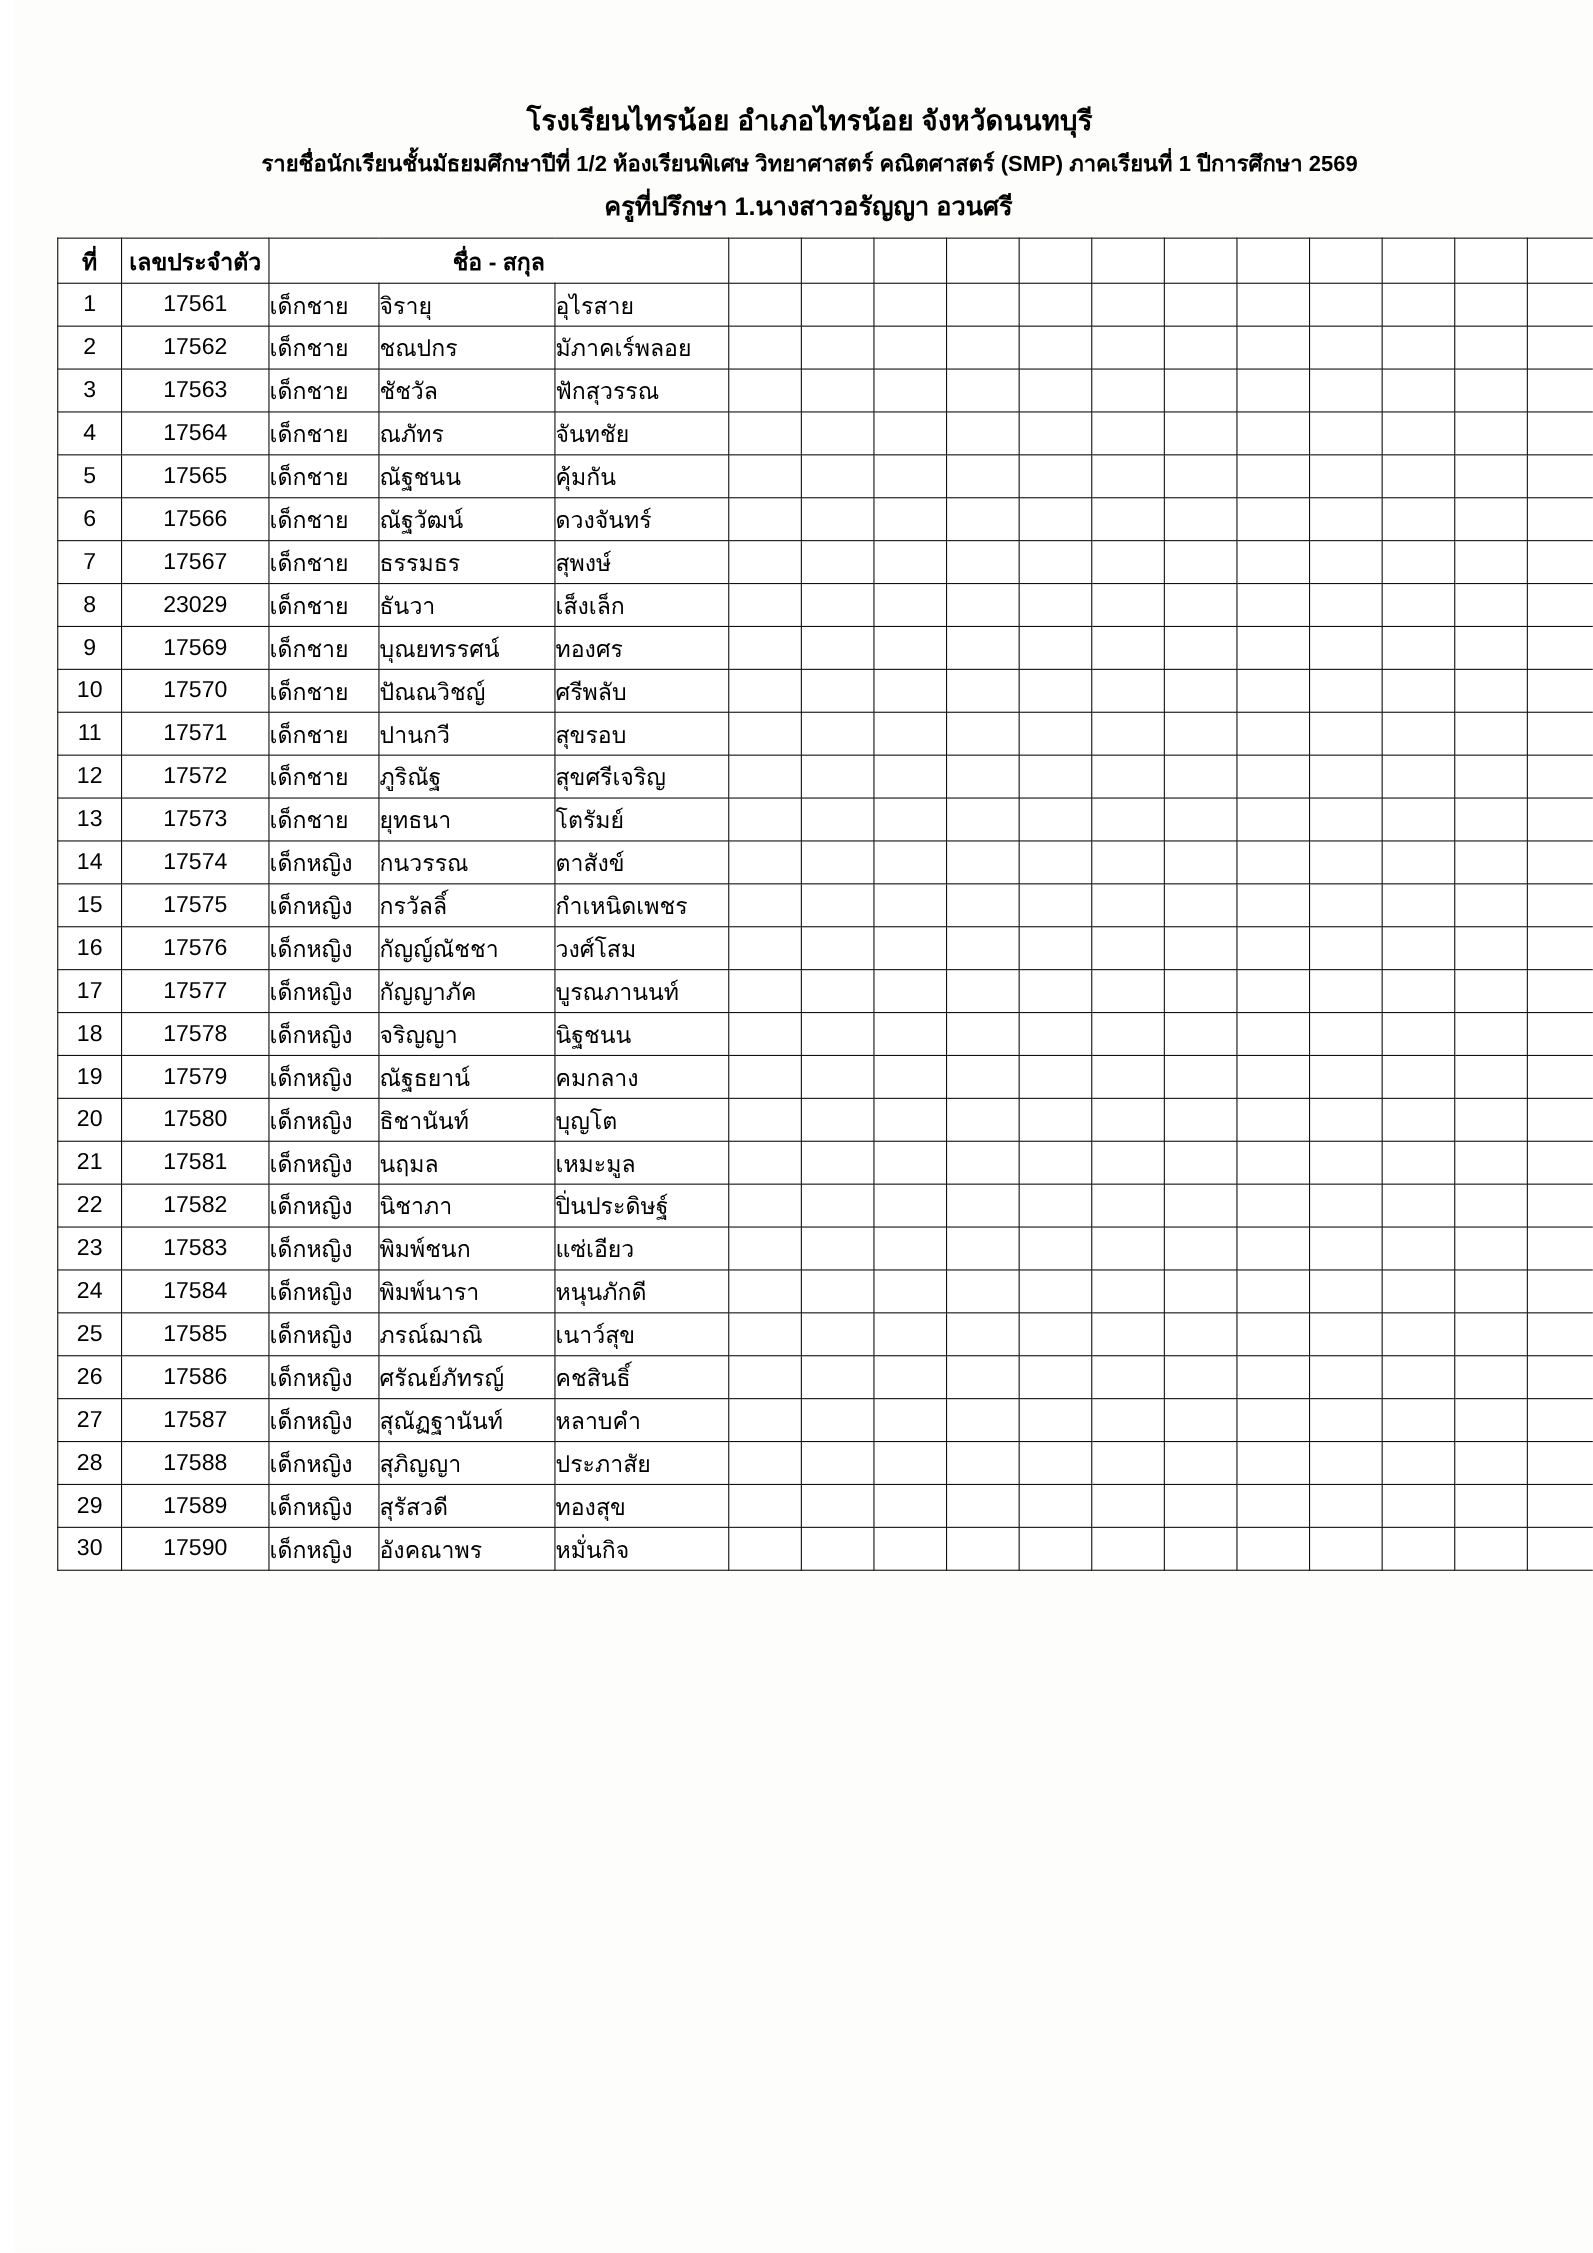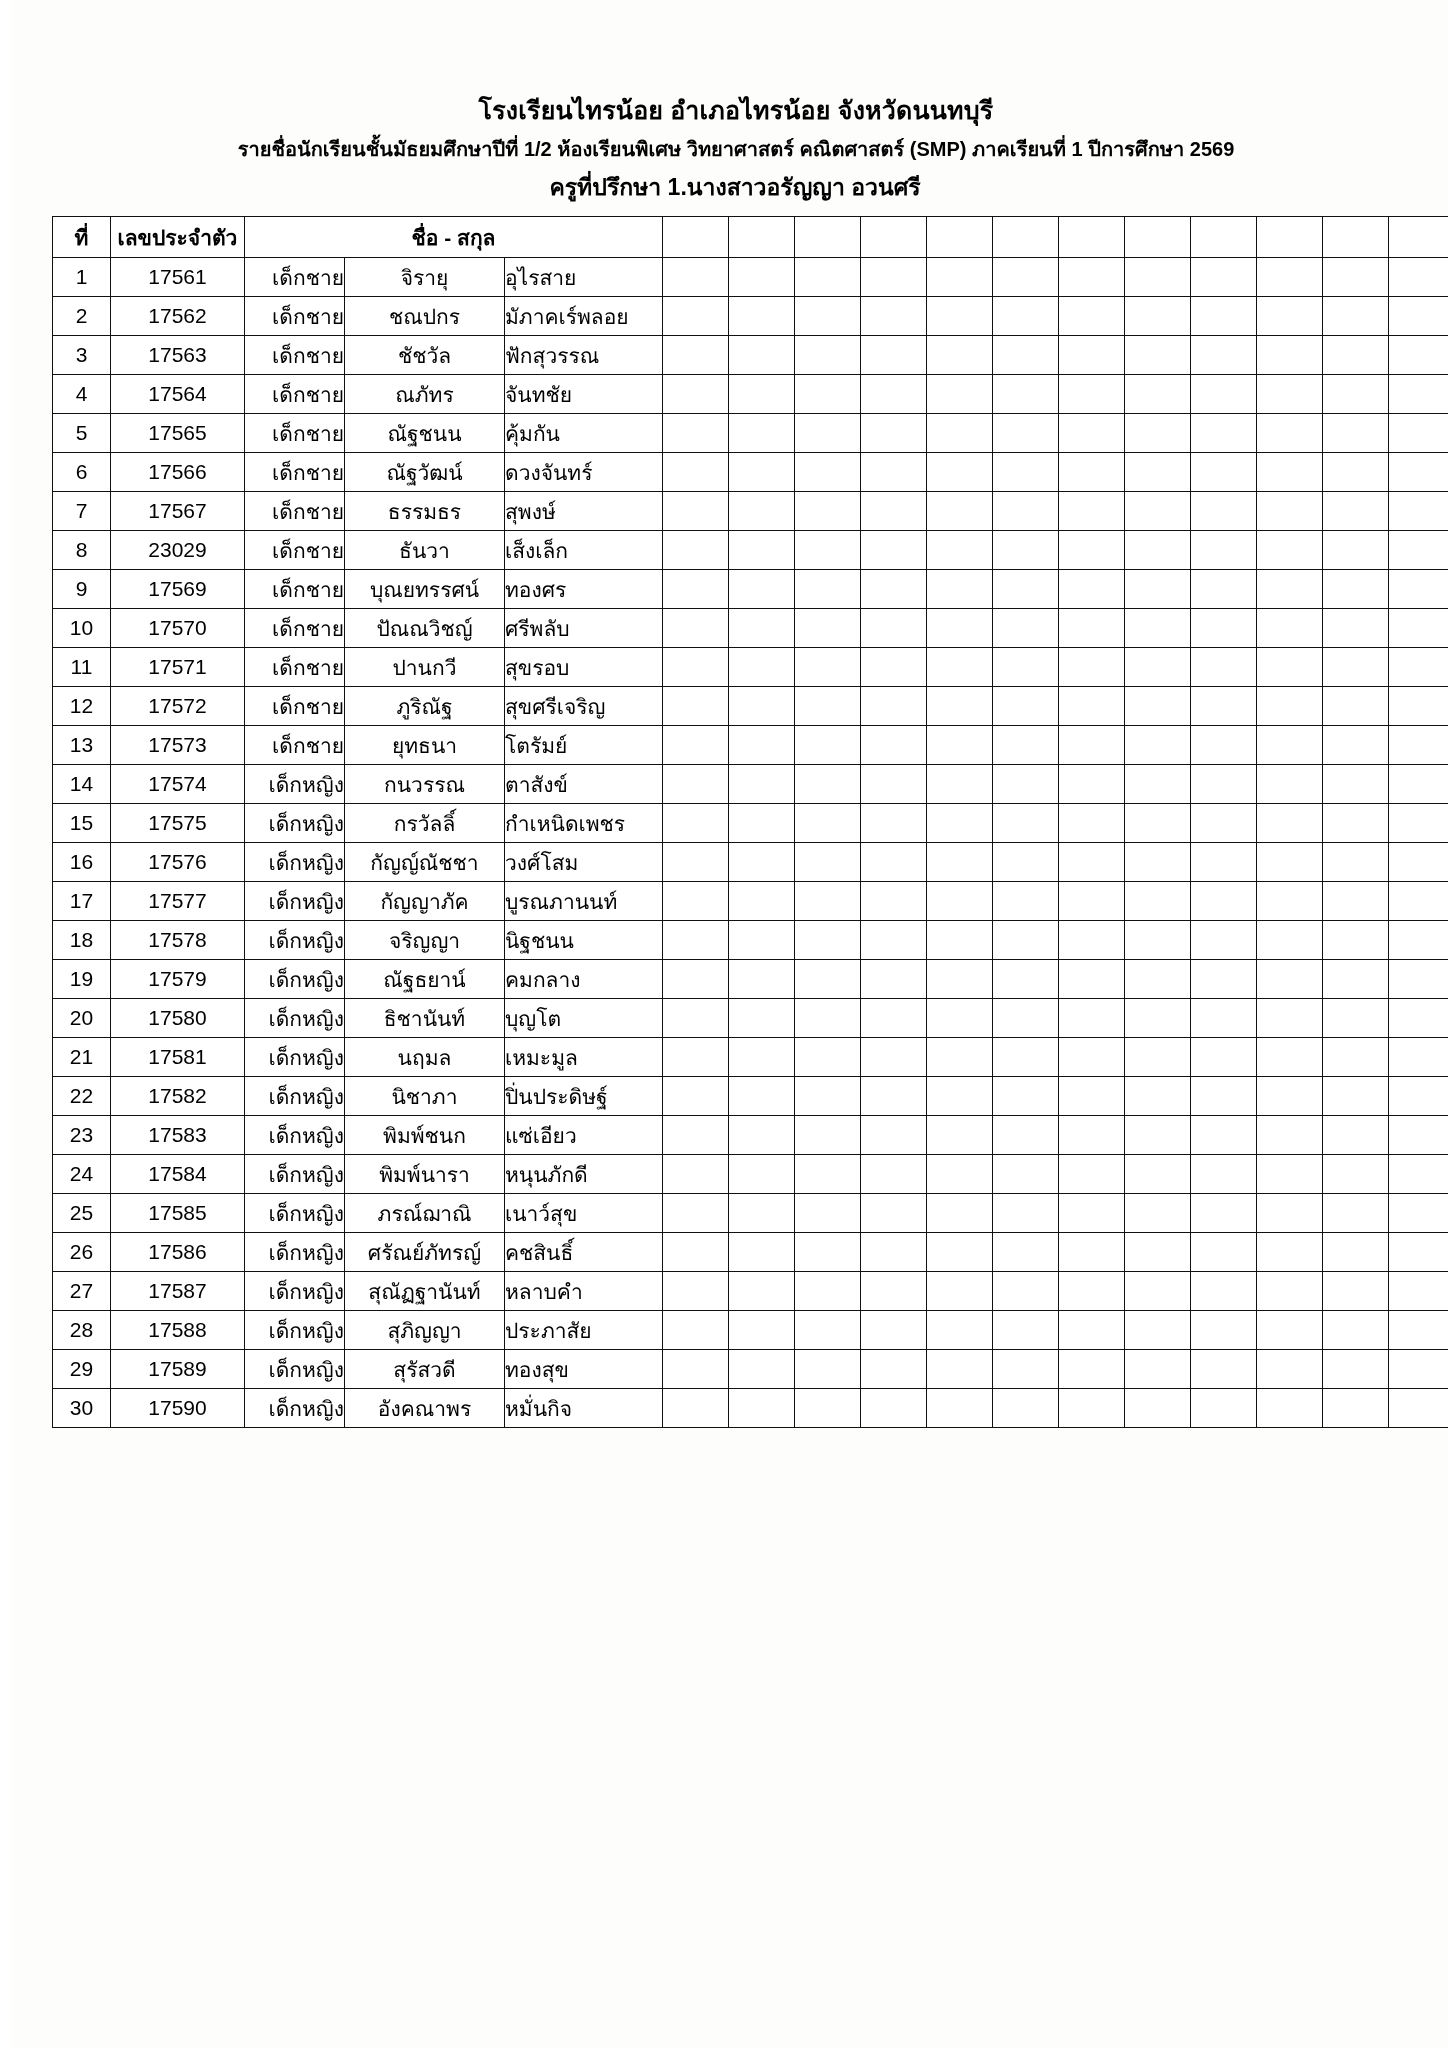--- a/index.html
+++ b/index.html
@@ -87,22 +87,22 @@
 
   col.c-no      { width: 58px; }
   col.c-id      { width: 134px; }
   col.c-prefix  { width: 100px; }
   col.c-first   { width: 160px; }
   col.c-last    { width: 158px; }
   col.c-blank   { width: 66px; }
 
   td.no      { text-align: center; font-size: 21px; }
   td.id      { text-align: center; font-size: 21px; }
-  td.prefix  { text-align: right;  padding-left: 4px; font-size: 20px; border-right: none; margin-left: 24px; }
-  td.first   { text-align: center;  padding-left: 2px; font-size: 21px; border-left: none; border-right: none; margin-left: 20px; }
+  td.prefix  { text-align: left;  padding-left: 4px; font-size: 20px; border-right: none; margin-left: 24px; }
+  td.first   { text-align: left;  padding-left: 2px; font-size: 21px; border-left: none; border-right: none; margin-left: 20px; }
   td.last    { text-align: left;  padding-left: 4px; font-size: 21px; border-left: none; }
   td.blank   { }
 </style>
 </head>
 <body>
 
 <div class="page">
 
   <div class="header">
     <div class="doc-title">โรงเรียนไทรน้อย  อำเภอไทรน้อย  จังหวัดนนทบุรี</div>

